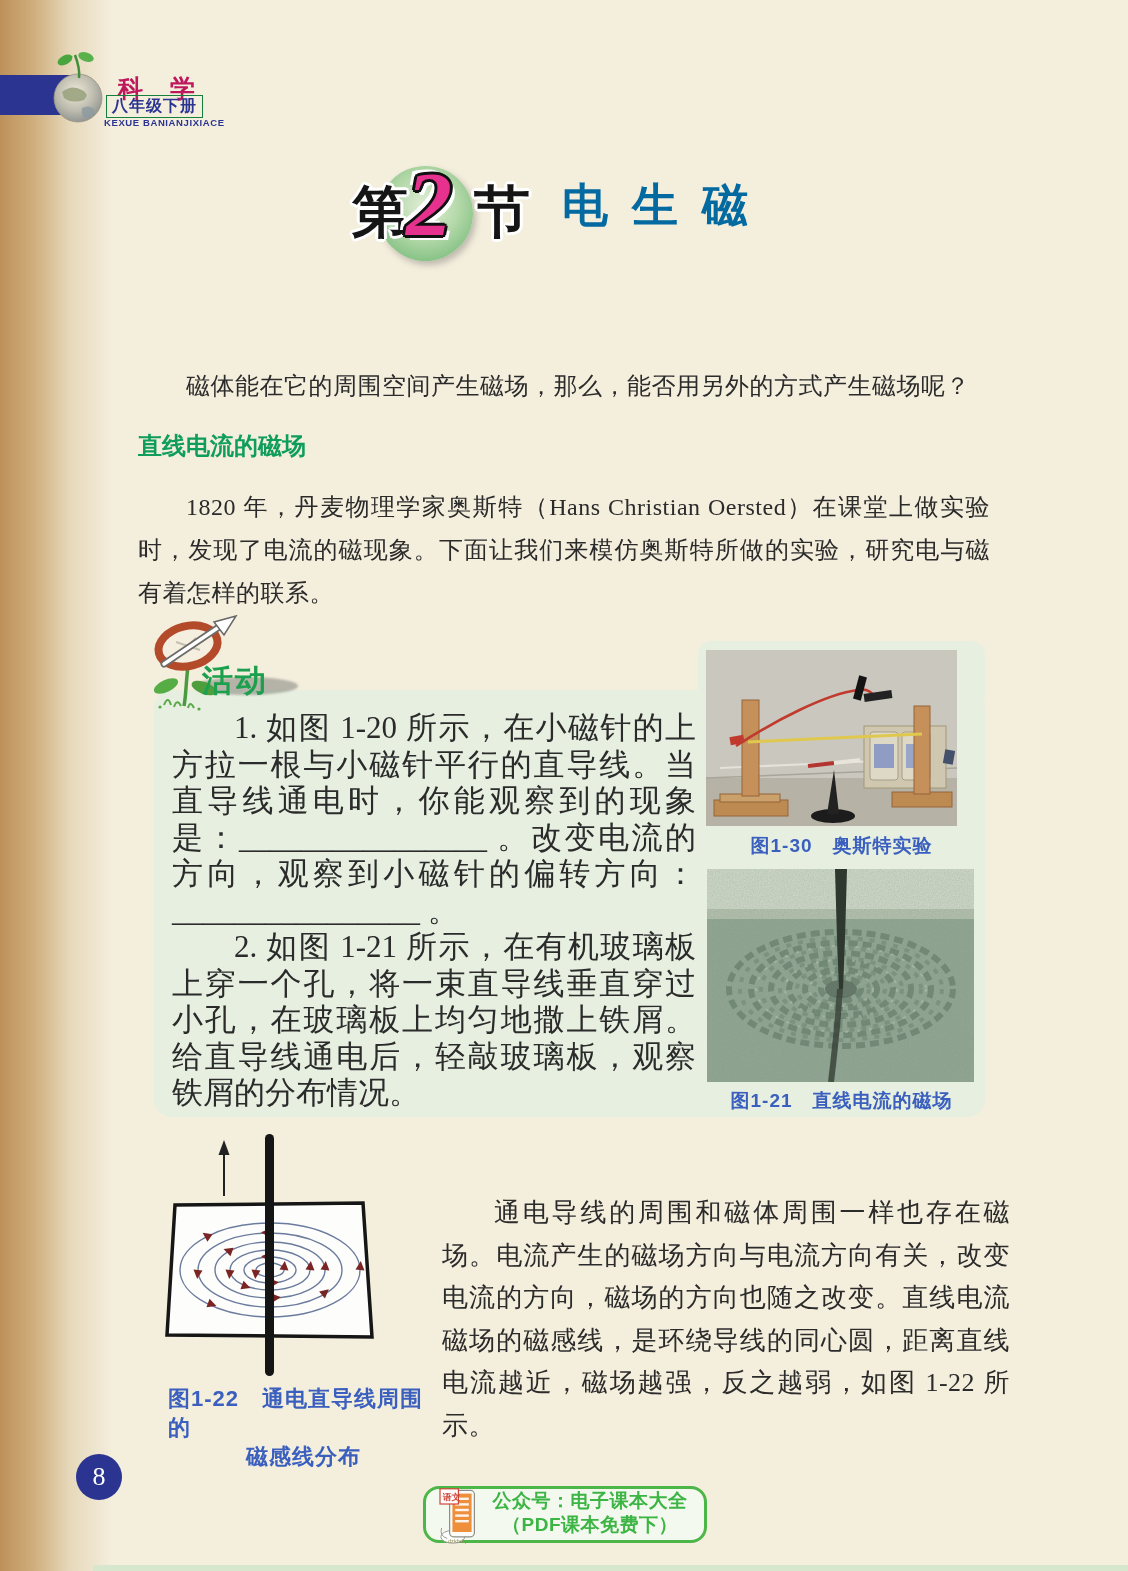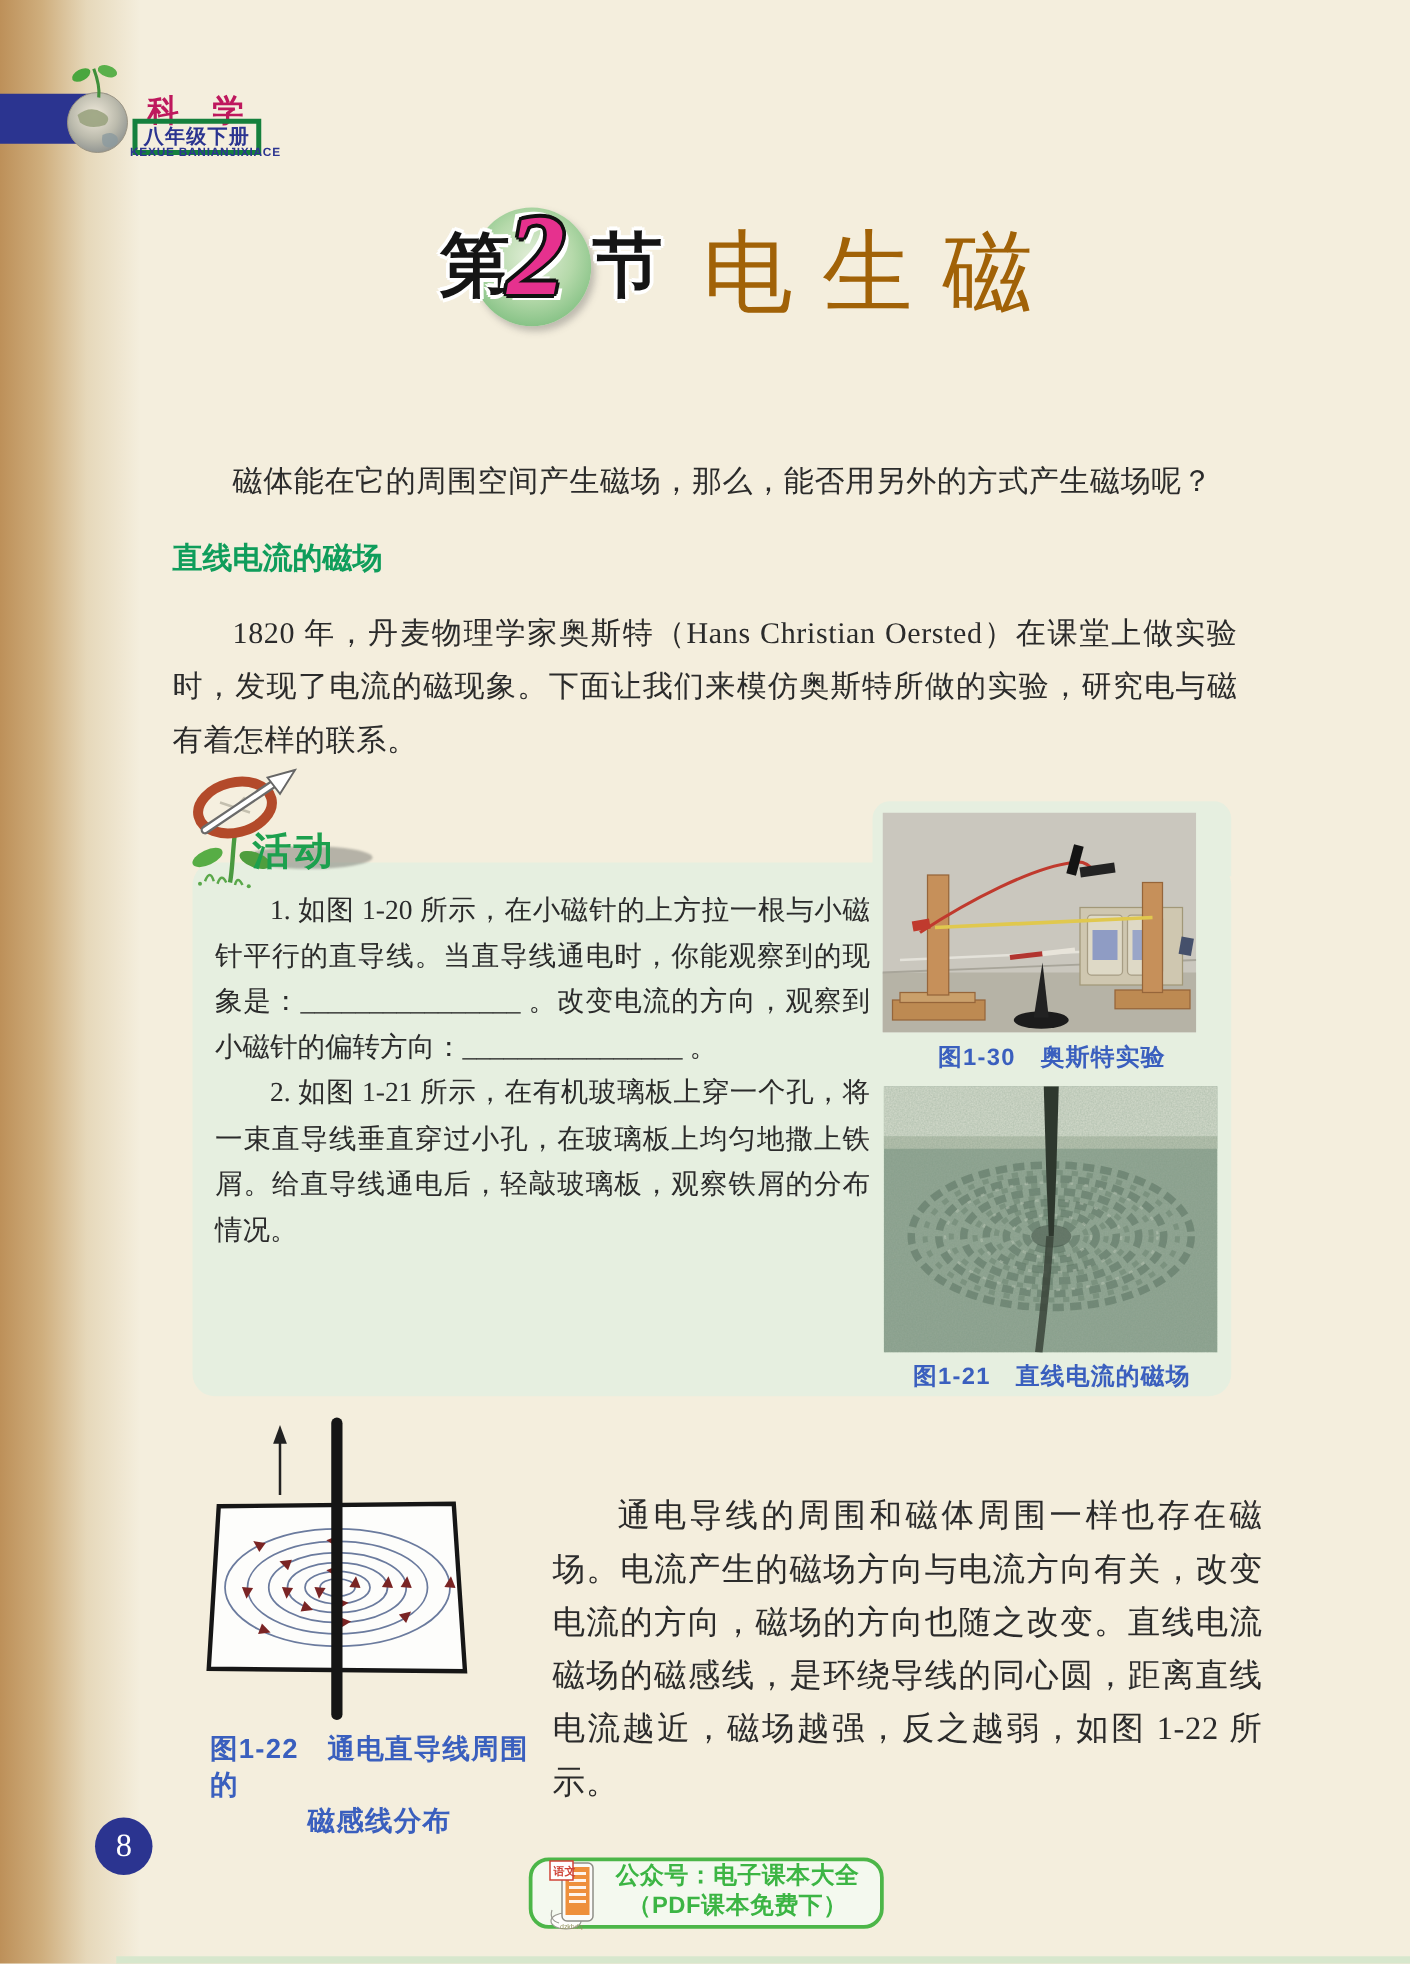--- a/index.html
+++ b/index.html
@@ -6,46 +6,46 @@
   #page{position:relative;width:1128px;height:1571px;background:#f4eedd;overflow:hidden;
         font-family:"Liberation Sans","DejaVu Sans",sans-serif;}
   .abs{position:absolute;}
   
   #spine{left:0;top:0;width:112px;height:1571px;
     background:linear-gradient(90deg,#bd9059 0%,#cfae7d 30%,#e6d8ba 62%,rgba(244,238,222,0) 100%);}
   
   #hdr-bar{left:0;top:75px;width:86px;height:40px;background:#2b3490;}
   #hdr-globe{left:48px;top:48px;width:62px;height:76px;}
   #hdr-subject{left:118px;top:72px;font-size:25px;font-weight:bold;color:#be185d;letter-spacing:10px;}
-  #hdr-grade{left:106px;top:95px;border:4px solid #15803d;padding:0 5px;font-size:16px;font-weight:bold;color:#2b3490;letter-spacing:1px;}
+  #hdr-grade{left:106px;top:95px;border:1px solid #15803d;padding:0 5px;font-size:16px;font-weight:bold;color:#2b3490;letter-spacing:1px;}
   #hdr-roman{left:104px;top:117px;font-size:9.5px;font-weight:bold;color:#2b3490;letter-spacing:.6px;}
   
   #title-ellipse{left:378px;top:166px;width:95px;height:95px;border-radius:50%;
     background:radial-gradient(circle at 50% 42%,#e2eed8 0%,#b5d9aa 45%,#84c184 78%,#69ae69 100%);
     box-shadow:3px 4px 6px rgba(90,90,90,.35);}
   .title-char{font-weight:bold;color:#151515;font-size:56px;line-height:1;
     text-shadow:-3px 0 0 #fff,3px 0 0 #fff,0 -3px 0 #fff,0 3px 0 #fff,-2px -2px 0 #fff,2px 2px 0 #fff,-2px 2px 0 #fff,2px -2px 0 #fff;}
   #title-prefix{left:352px;top:184px;}
   #title-num{left:406px;top:158px;font-family:"Liberation Serif",serif;font-style:italic;font-weight:bold;
     font-size:92px;line-height:1;color:#e6318e;
     text-shadow:-3px 0 0 #111,3px 0 0 #111,0 -3px 0 #111,0 3px 0 #111,-2px -2px 0 #111,2px 2px 0 #111,-2px 2px 0 #111,2px -2px 0 #111,5px 5px 0 #fff,-5px -5px 0 #fff;}
   #title-suffix{left:474px;top:184px;}
-  #title-name{left:562px;top:182px;font-size:72px;font-weight:normal;color:#a16207;letter-spacing:24px;line-height:1;}
+  #title-name{left:562px;top:182px;font-size:46px;font-weight:bold;color:#0369a1;letter-spacing:24px;line-height:1;}
   
   .serif{font-family:"Liberation Serif","DejaVu Serif",serif;color:#2b2b2b;text-align:justify;}
   #p-intro{left:138px;top:338px;width:852px;font-size:24px;line-height:38px;text-indent:2em;letter-spacing:.5px;margin-top:29px;}
   #subhead{left:138px;top:430px;width:852px;text-align:left;font-size:24px;font-weight:bold;color:#0f9d5b;}
   #p-history{left:138px;top:486px;width:852px;font-size:24px;line-height:43px;text-indent:2em;letter-spacing:.5px;}
   
   #act-box{left:154px;top:690px;width:831px;height:427px;background:#e6efe0;border-radius:18px;}
   #act-photopatch{left:698px;top:641px;width:287px;height:60px;background:#e6efe0;border-radius:14px 14px 0 0;}
   #act-shadow{left:196px;top:677px;width:102px;height:18px;border-radius:50%;background:rgba(130,130,122,.55);filter:blur(1px);}
   #act-icon{left:136px;top:608px;width:130px;height:105px;}
   #act-label{left:202px;top:660px;font-size:31px;font-weight:bold;color:#1ca04e;letter-spacing:2px;text-align:center;}
-  #act-text{left:172px;top:710px;width:524px;font-size:22px;line-height:36.5px;}
+  #act-text{left:172px;top:710px;width:524px;font-size:31px;line-height:36.5px;}
   #act-text p{margin:0;text-indent:2em;}
   
   #fig20-img{left:706px;top:650px;width:251px;height:176px;}
   #fig20-cap{left:698px;top:833px;width:287px;text-align:center;}
   #fig21-img{left:707px;top:869px;width:267px;height:213px;}
   #fig21-cap{left:698px;top:1088px;width:287px;text-align:center;}
   .cap{font-size:19px;font-weight:bold;color:#3a5fbe;letter-spacing:1px;}
   
   #fig22-svg{left:160px;top:1128px;width:230px;height:260px;}
   #fig22-cap{left:168px;top:1384px;width:260px;line-height:29px;font-size:22px;}

